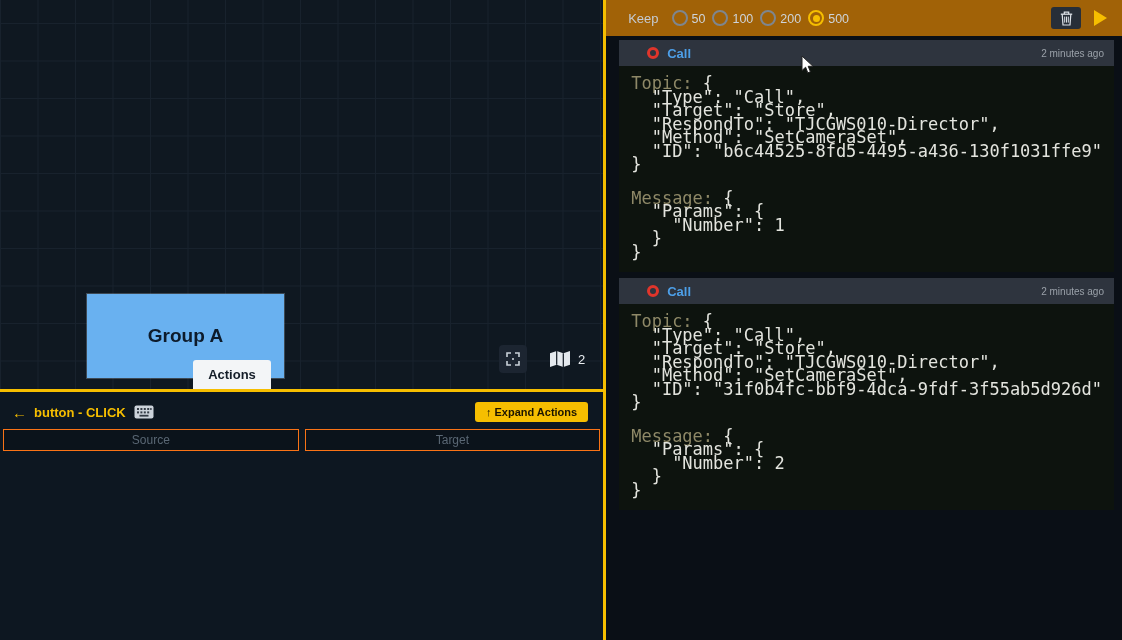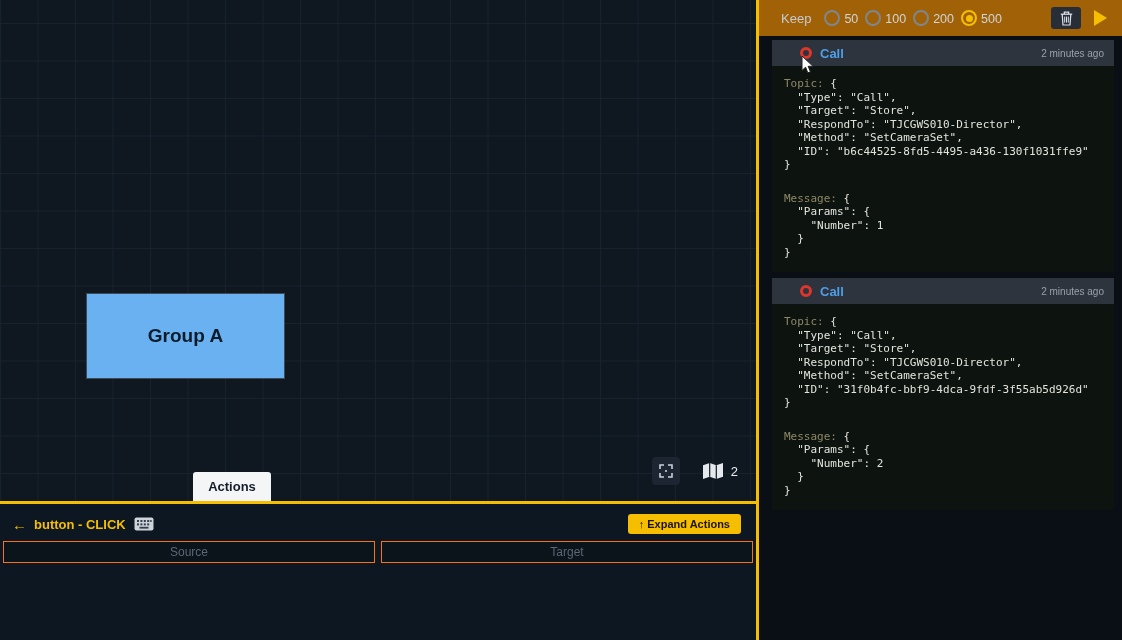--- a/index.html
+++ b/index.html
@@ -2,21 +2,21 @@
 <html><head>
 <meta charset="utf-8">
 <style>
   *{box-sizing:border-box;margin:0;padding:0;}
   html,body{width:1122px;height:640px;}
   body{background:#0a0f15;font-family:"Liberation Sans",sans-serif;overflow:hidden;position:relative;}
   .app{display:flex;width:1122px;height:640px;}
 
   
   .left-col{width:759px;border-right:3px solid #f6be00;display:flex;flex-direction:column;}
-  .canvas{height:504px;border-bottom:3px solid #f6be00;position:relative;
+  .canvas{height:392px;border-bottom:3px solid #f6be00;position:relative;
     background-color:#0f1821;
     background-image:linear-gradient(#18222d 1px,transparent 1px),linear-gradient(90deg,#18222d 1px,transparent 1px);
     background-size:37.5px 37.5px;background-position:0 23px,0 0;}
   .group-row{position:absolute;left:86px;top:293px;display:flex;border:1px solid rgba(200,220,240,0.25);}
   .group-btn{width:197px;height:84px;display:flex;align-items:center;justify-content:center;
     font-size:19px;font-weight:bold;cursor:pointer;}
   .group-a{background:#69b1f0;color:#0d1b2b;}
   .group-b{background:#1b2737;color:#4d9fe8;}
   .actions-tab{position:absolute;left:193px;bottom:0;width:78px;height:29px;background:#f3f5f7;color:#141d28;
     font-weight:bold;font-size:13px;display:flex;align-items:center;justify-content:center;border-radius:3px 3px 0 0;cursor:pointer;}
@@ -51,21 +51,21 @@
     display:flex;align-items:center;justify-content:center;cursor:pointer;}
   .play-btn{width:30px;height:22px;display:flex;align-items:center;justify-content:center;cursor:pointer;margin-left:4px;}
   .play-triangle{width:0;height:0;border-left:13px solid #f6be00;border-top:8px solid transparent;border-bottom:8px solid transparent;}
 
   .cards{flex:1;padding:4px 8px 0 13px;display:flex;flex-direction:column;gap:6px;}
   .card{background:#0d130e;}
   .card-header{height:26px;background:#2e343e;display:flex;align-items:center;padding:0 10px 0 28px;cursor:pointer;}
   .call-dot{width:12px;height:12px;border-radius:50%;border:3px solid #e0352b;}
   .call-label{color:#4d9fe8;font-size:13px;font-weight:bold;margin-left:8px;}
   .timestamp{margin-left:auto;color:#9aa1a9;font-size:10px;}
-  .card-body{padding:11px 12px 13px;font-family:"DejaVu Sans Mono",monospace;font-size:11px;line-height:13.5px;color:#e3e4de;}
+  .card-body{padding:11px 12px 13px;font-family:"DejaVu Sans Mono",monospace;font-size:17px;line-height:13.5px;color:#e3e4de;}
   .json-block{white-space:pre;font-family:inherit;font-size:inherit;}
   .json-block.msg{margin-top:20px;}
   .jlabel{color:#8e8867;}
 
   .cursor-svg{position:absolute;left:801px;top:55px;z-index:20;pointer-events:none;}
 </style>
 </head>
 <body>
 
 <div class="app">

